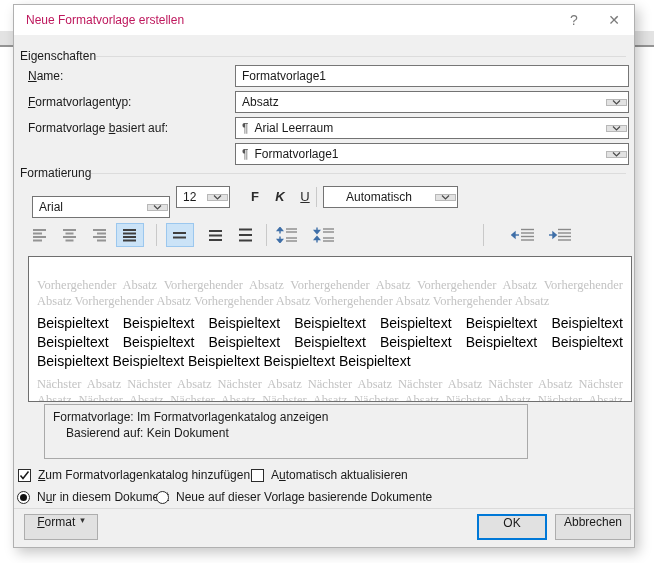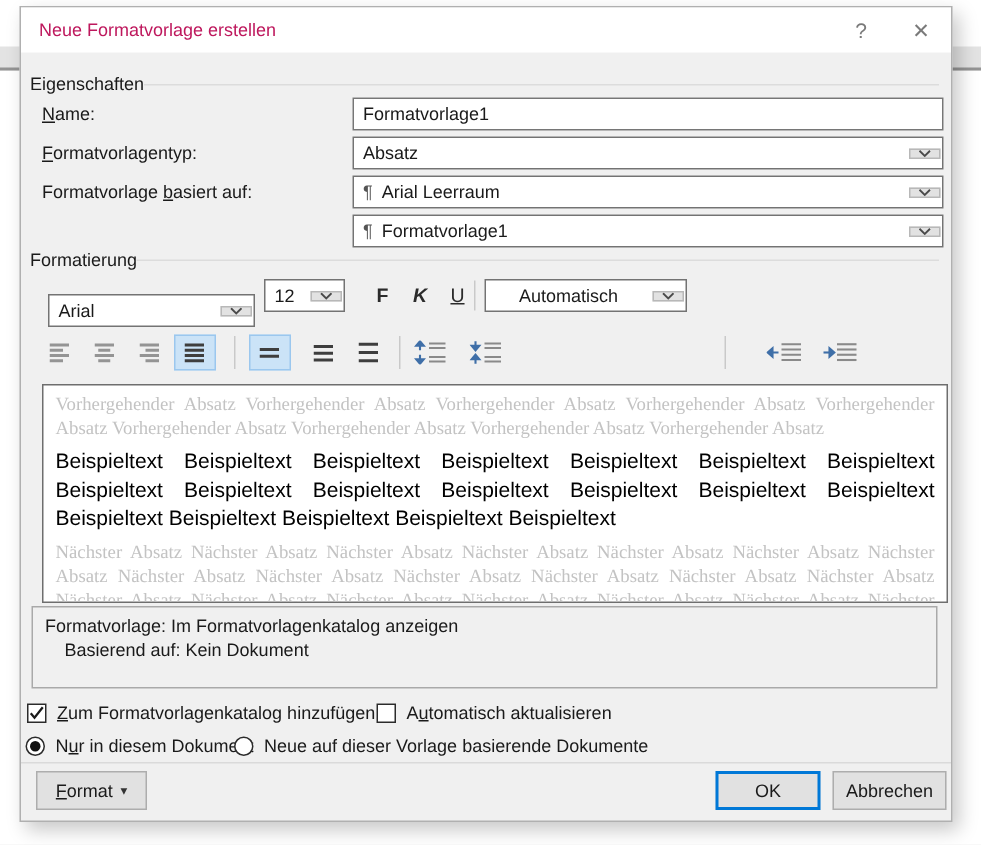--- a/index.html
+++ b/index.html
@@ -25,36 +25,36 @@
   .combo .val.centered{justify-content:center}
   .combo .drop{width:19px;margin:1px;background:#e2e2e2;border:1px solid #b8b8b8;
         display:flex;align-items:center;justify-content:center}
   .pilcrow{color:#555}
   .fmtbtn{position:absolute;width:22px;height:22px;text-align:center;line-height:22px;font-size:13px;color:#2b2b2b}
   .vsep{position:absolute;width:1px;background:#c9c9c9}
   .tb{position:absolute;width:28px;height:24px;display:flex;align-items:center;justify-content:center;
         border:1px solid transparent;box-sizing:border-box}
   .tb.selected{background:var(--toolbar_selected_bg,#cbe3f7);border-color:var(--toolbar_selected_border,#9bc7ee)}
   .preview{position:absolute;left:14px;top:251px;width:604px;height:146px;background:#fff;
-        border:1px solid #6e6e6e;box-sizing:border-box;overflow:hidden;padding:4px 8px 0 8px}
+        border:1px solid #6e6e6e;box-sizing:border-box;overflow:hidden;padding:20px 8px 0 8px}
   .ghost{font-family:"Liberation Serif","DejaVu Serif",serif;font-size:12.5px;line-height:16px;
         color:var(--ghost_text,#c3c3c3);text-align:justify;margin:0}
   .sample{font-size:14px;line-height:19px;color:#000;text-align:justify;margin:5px 0}
-  .desc{position:absolute;left:7px;top:399px;width:604px;height:55px;background:#f0f0f0;
+  .desc{position:absolute;left:30px;top:399px;width:484px;height:55px;background:#f0f0f0;
         border:1px solid #a9a9a9;box-sizing:border-box;padding:4px 8px;line-height:16px}
   .desc .l2{padding-left:13px}
   .optrow{position:absolute;display:flex;align-items:center;gap:7px;height:16px}
   .cb{width:13px;height:13px;background:#fff;border:1px solid #2b2b2b;box-sizing:border-box;
         display:flex;align-items:center;justify-content:center;flex:none}
   .rb{width:13px;height:13px;background:#fff;border:1px solid #2b2b2b;border-radius:50%;
         box-sizing:border-box;position:relative;flex:none}
   .rb.sel::after{content:"";position:absolute;left:2px;top:2px;width:7px;height:7px;border-radius:50%;background:#111}
   .footline{position:absolute;left:0;right:0;top:503px;border-top:1px solid #dadada}
   .btn{position:absolute;height:26px;background:#e1e1e1;border:1px solid #adadad;box-sizing:border-box;
-        display:flex;align-items:center;justify-content:center;gap:5px}
+        display:flex;align-items:flex-start;justify-content:center;gap:5px}
   .btn.default{border:2px solid var(--accent,#0078d7)}
   u{text-underline-offset:1px}
 </style>
 </head>
 <body>
 
 <div class="band"></div>
 
 <div class="dialog">
 

